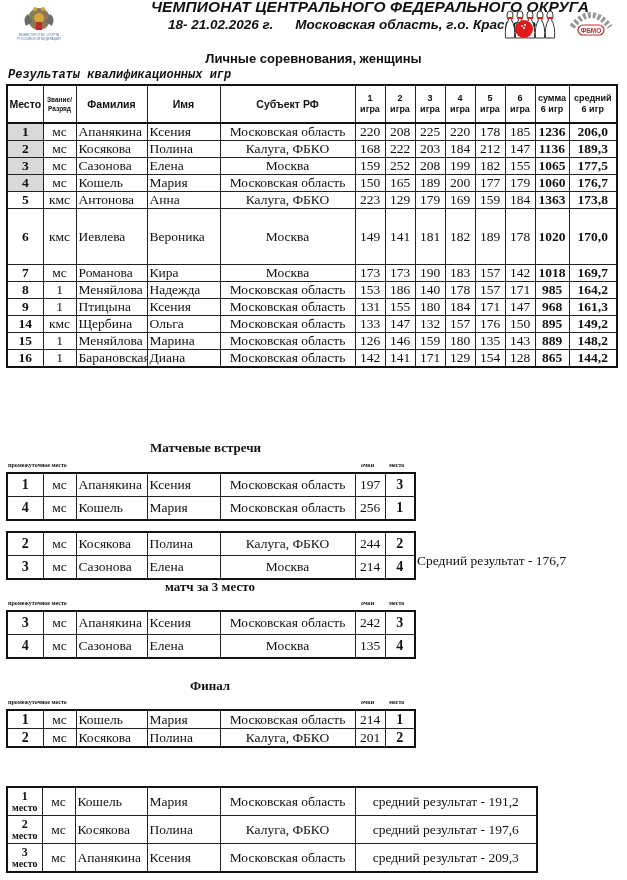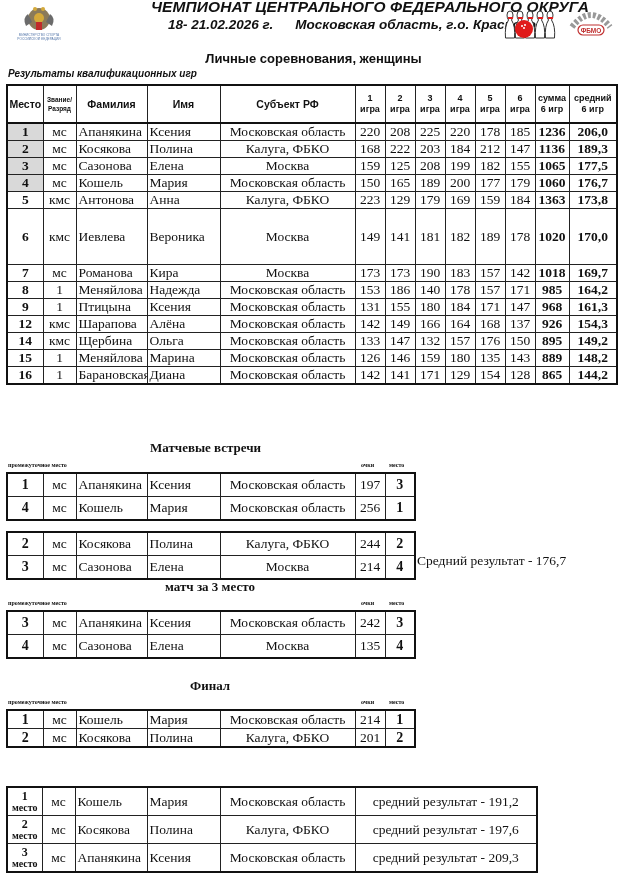--- a/index.html
+++ b/index.html
@@ -6,21 +6,21 @@
   body { width:627px; height:880px; position:relative; overflow:hidden; font-family:"Liberation Serif", serif; color:#111; }
   .abs { position:absolute; }
   .hdr-title { left:150px; top:-2px; width:440px; text-align:center; font-family:"Liberation Sans", sans-serif; font-weight:bold; font-style:italic; font-size:15.5px; letter-spacing:0.1px; white-space:nowrap; }
   .hdr-sub { left:168px; top:17px; font-family:"Liberation Sans", sans-serif; font-weight:bold; font-style:italic; font-size:13.5px; white-space:nowrap; }
   .hdr-sub .gap { display:inline-block; width:22px; }
   .logo-left { left:14px; top:4px; width:50px; height:40px; }
   .logo-left .txt { position:absolute; left:0; top:29px; width:50px; font-family:"Liberation Sans", sans-serif; font-size:3.2px; color:#5577aa; text-align:center; line-height:4px; }
   .logo-pins { left:504px; top:9px; width:52px; height:30px; }
   .logo-fbmo { left:568px; top:7px; width:46px; height:34px; }
   .section-title { font-family:"Liberation Sans", sans-serif; font-weight:bold; font-size:13px; }
-  .subtitle { left:8px; top:68px; font-family:Liberation Sans, sans-serif; font-weight:bold; font-style:italic; font-size:10px; }
+  .subtitle { left:8px; top:68px; font-family:Liberation Mono, monospace; font-weight:bold; font-style:italic; font-size:12px; }
   table { border-collapse:collapse; table-layout:fixed; }
   td, th { border:1px solid #222; padding:0; overflow:hidden; white-space:nowrap; }
   .main { left:6px; top:84px; width:610px; border:2px solid #111; }
   .main th { font-family:"Liberation Sans", sans-serif; font-weight:bold; font-size:10.5px; height:36px; border-bottom:2px solid #111; line-height:12px; }
   .main th.small { font-size:6.5px; line-height:9px; }
   .main th.g { font-size:9px; line-height:11px; }
   .main td { font-size:13.5px; height:16px; line-height:16px; }
   .main tr.tall td { height:55px; }
   .c { text-align:center; }
   .l { text-align:left; padding-left:2px; }
@@ -154,21 +154,21 @@
         <td class="c b">1136</td>
         <td class="c b">189,3</td>
       </tr>
       <tr>
         <td class="c place gray">3</td>
         <td class="c">мс</td>
         <td class="l">Сазонова</td>
         <td class="l">Елена</td>
         <td class="c">Москва</td>
         <td class="c">159</td>
-        <td class="c">125</td>
+        <td class="c">252</td>
         <td class="c">208</td>
         <td class="c">199</td>
         <td class="c">182</td>
         <td class="c">155</td>
         <td class="c b">1065</td>
         <td class="c b">177,5</td>
       </tr>
       <tr>
         <td class="c place gray">4</td>
         <td class="c">мс</td>
@@ -253,35 +253,20 @@
         <td class="c">131</td>
         <td class="c">155</td>
         <td class="c">180</td>
         <td class="c">184</td>
         <td class="c">171</td>
         <td class="c">147</td>
         <td class="c b">968</td>
         <td class="c b">161,3</td>
       </tr>
       <tr>
-        <td class="c place">12</td>
-        <td class="c">кмс</td>
-        <td class="l">Шарапова</td>
-        <td class="l">Алёна</td>
-        <td class="c">Московская область</td>
-        <td class="c">142</td>
-        <td class="c">149</td>
-        <td class="c">166</td>
-        <td class="c">164</td>
-        <td class="c">168</td>
-        <td class="c">137</td>
-        <td class="c b">926</td>
-        <td class="c b">154,3</td>
-      </tr>
-      <tr>
         <td class="c place">14</td>
         <td class="c">кмс</td>
         <td class="l">Щербина</td>
         <td class="l">Ольга</td>
         <td class="c">Московская область</td>
         <td class="c">133</td>
         <td class="c">147</td>
         <td class="c">132</td>
         <td class="c">157</td>
         <td class="c">176</td>

